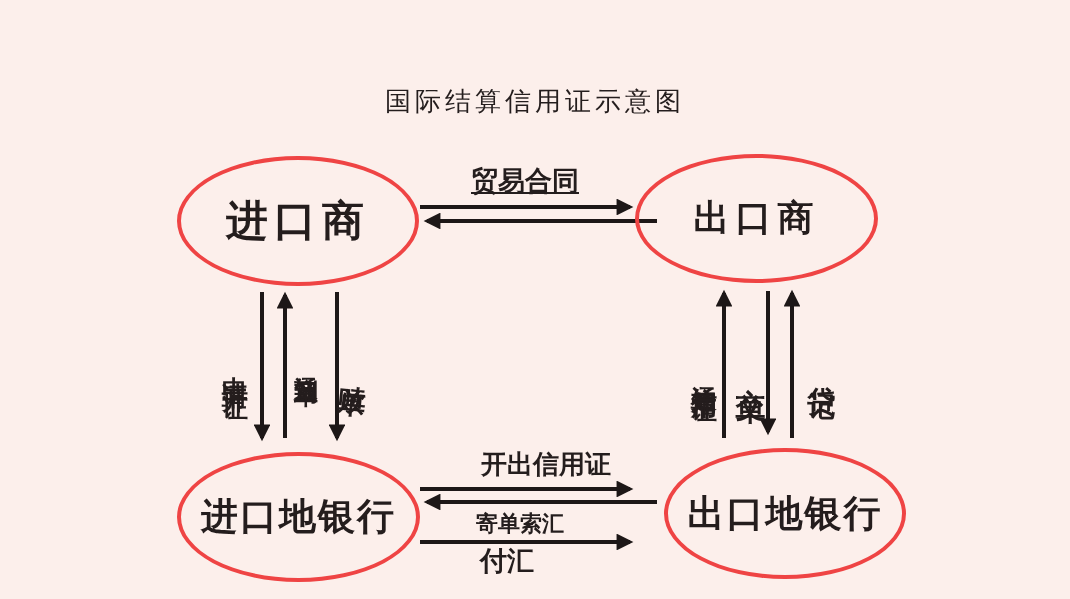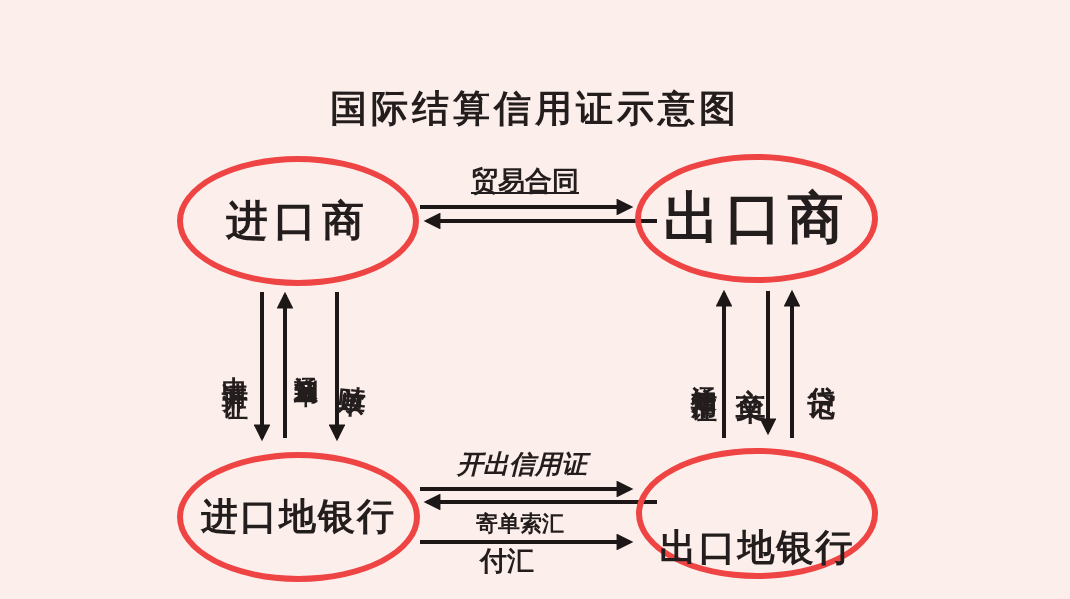--- a/index.html
+++ b/index.html
@@ -9,39 +9,39 @@
     height: 599px;
     background: #fcefeb;
     font-family: "Liberation Serif", "DejaVu Serif", serif;
     color: #241d1d;
     overflow: hidden;
   }
   .title {
     position: absolute;
     left: 0; right: 0; top: 84px;
     text-align: center;
-    font-size: 37px;
-    font-weight: bold;
+    font-size: 26px;
+    font-weight: normal;
     letter-spacing: 4px;
   }
   .node {
     position: absolute;
-    border: 6px solid #ef4444;
+    border: 4px solid #ef4444;
     border-radius: 50%;
     display: flex;
     align-items: center;
     justify-content: center;
     font-weight: bold;
     background: transparent;
     box-sizing: border-box;
   }
   .node-importer      { left: 177px; top: 156px; width: 242px; height: 130px; font-size: 42px; letter-spacing: 6px; }
-  .node-exporter      { left: 635px; top: 154px; width: 243px; height: 129px; font-size: 56px; letter-spacing: 6px; }
+  .node-exporter      { left: 635px; top: 154px; width: 243px; height: 129px; font-size: 36px; letter-spacing: 6px; }
   .node-importer-bank { left: 177px; top: 452px; width: 243px; height: 130px; font-size: 37px; letter-spacing: 2px; }
-  .node-exporter-bank { left: 636px; top: 448px; width: 242px; height: 131px; font-size: 37px; letter-spacing: 2px; align-items: flex-end; }
+  .node-exporter-bank { left: 664px; top: 448px; width: 242px; height: 131px; font-size: 37px; letter-spacing: 2px; }
 
   svg.arrows { position: absolute; left: 0; top: 0; }
   svg.arrows line { stroke: #1d1717; stroke-width: 4; }
 
   .lbl {
     position: absolute;
     transform: translate(-50%, -50%);
     font-size: 27px;
     font-weight: bold;
     white-space: nowrap;
@@ -49,21 +49,21 @@
   }
   .lbl.v { writing-mode: vertical-rl; }
   .lbl-trade      { left: 525px; top: 181px; text-decoration: underline; }
   .lbl-ship       { left: 514px; top: 243px; }
   .lbl-apply      { left: 235px; top: 368px; font-size: 26px; letter-spacing: 6px; }
   .lbl-notifydoc  { left: 306px; top: 361px; font-size: 24px; letter-spacing: 2px; }
   .lbl-redeem     { left: 355px; top: 366px; font-size: 28px; letter-spacing: 3px; transform: translate(-50%,-50%) rotate(6deg); }
   .lbl-advise     { left: 704px; top: 372px; font-size: 26px; letter-spacing: 3px; }
   .lbl-present    { left: 750px; top: 369px; font-size: 30px; letter-spacing: 5px; }
   .lbl-credit     { left: 821px; top: 369px; font-size: 28px; letter-spacing: 6px; }
-  .lbl-issue      { left: 522px; top: 464px; font-size: 26px; font-style: italic; }
+  .lbl-issue      { left: 546px; top: 464px; font-size: 26px; }
   .lbl-senddocs   { left: 520px; top: 524px; font-size: 22px; }
   .lbl-pay        { left: 507px; top: 561px; font-family: Liberation Serif, serif; }
 </style>
 </head>
 <body>
 
 <div class="canvas">
 
   <div class="title">国际结算信用证示意图</div>
 

